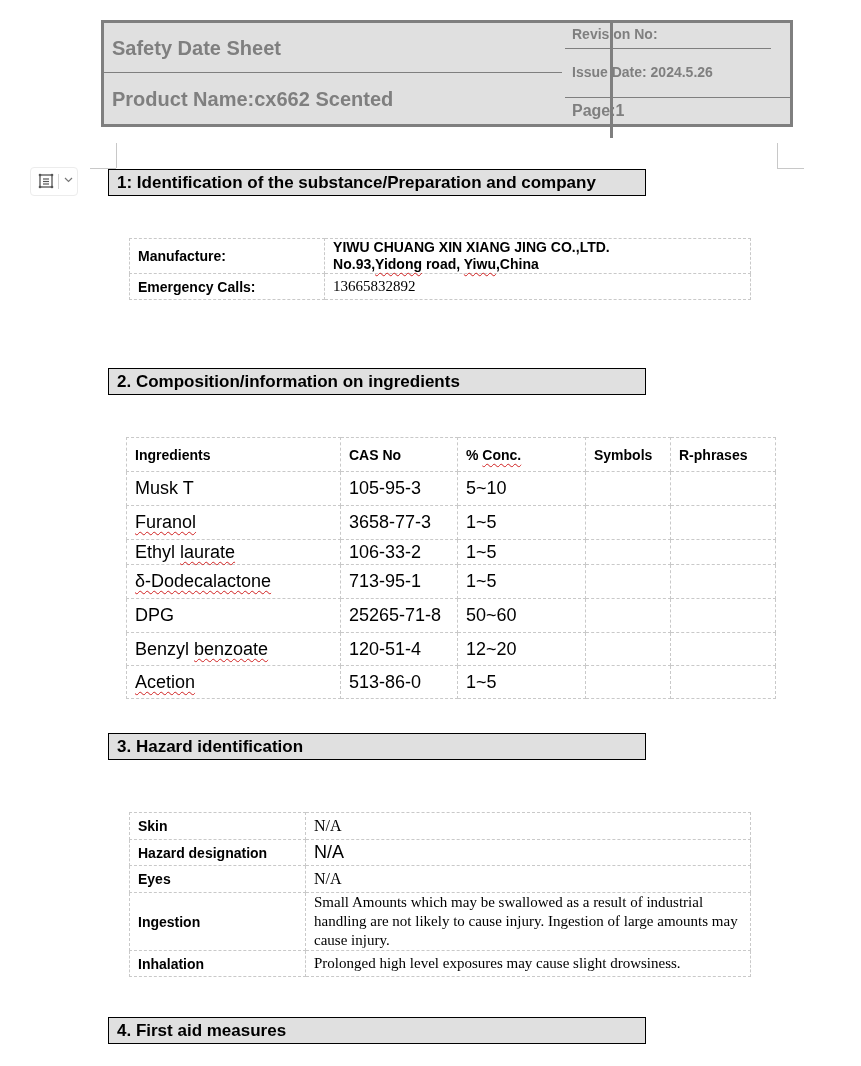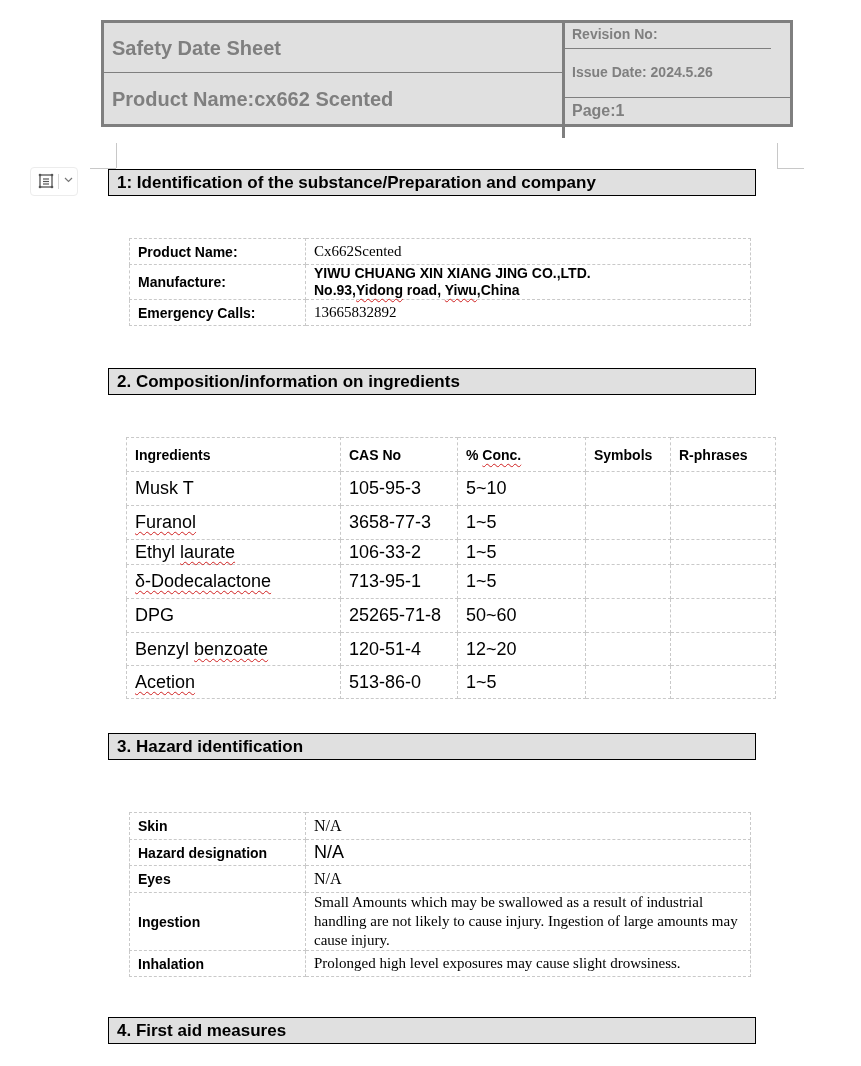--- a/index.html
+++ b/index.html
@@ -3,41 +3,41 @@
 <meta charset="utf-8">
 <style>
   html, body { margin:0; padding:0; background:#ffffff; }
   body { width:861px; height:1066px; position:relative; overflow:hidden;
          font-family:"Liberation Sans", sans-serif; color:#000; }
   .abs { position:absolute; }
 
   
   .hdr { left:101px; top:20px; width:692px; height:107px; border:3px solid #7f7f7f;
          box-sizing:border-box; background:#e0e0e0; }
-  .hdr .left { position:absolute; left:0; top:0; width:458px; height:115px; border-right:3px solid #7f7f7f; }
+  .hdr .left { position:absolute; left:0; top:0; width:458px; height:115px; border-right:3px solid #7f7f7f;padding-left:48px; }
   .hdr .l1 { position:absolute; left:0; top:0; width:458px; height:49px; border-bottom:1.5px solid #7f7f7f; }
   .hdr .t { position:absolute; left:8px; font-weight:bold; color:#7f7f7f; font-size:20px; }
   .hdr .right { position:absolute; left:461px; top:0; width:225px; height:101px; }
   .hdr .r1 { position:absolute; left:0; top:0; width:206px; height:25px; border-bottom:1.5px solid #7f7f7f; }
   .hdr .r3 { position:absolute; left:0; top:74px; width:225px; height:27px; border-top:1.5px solid #7f7f7f; }
   .hdr .rt { position:absolute; left:7px; font-weight:bold; color:#7f7f7f; font-size:14px; }
 
   
   .mark-v { width:1px; background:#c8c8c8; }
   .mark-h { height:1px; background:#c8c8c8; }
 
   
   .widget { left:30px; top:167px; width:48px; height:29px; border:1px solid #ececec; border-radius:4px;
             box-sizing:border-box; background:#fff; }
   .widget .ico { position:absolute; left:7px; top:5px; width:16px; height:16px; }
   .widget .sep { position:absolute; left:27px; top:6px; width:1px; height:15px; background:#d6d6d6; }
   .widget .chev { position:absolute; left:33px; top:3px; font-size:11px; color:#777; }
 
   
-  .sec { left:108px; width:648px; height:27px; border:1.5px solid #000; box-sizing:border-box;
+  .sec { left:108px; width:538px; height:27px; border:1.5px solid #000; box-sizing:border-box;
          background:#e0e0e0; }
   .sec span { position:absolute; left:8px; top:3px; font-weight:bold; font-size:17px; }
 
   
   table.kv { border-collapse:collapse; position:absolute; }
   table.kv td { border:1px dashed #c9c9c9; padding:0 8px; vertical-align:middle; }
   .lbl { font-weight:bold; font-size:14px; }
   .serif { font-family:"Liberation Serif", serif; font-size:15px; }
   .sans { font-size:18px; }
   .sq { text-decoration:underline wavy #d02020; text-decoration-thickness:1px; text-underline-offset:3px; }
@@ -84,24 +84,20 @@
     <polyline points="1,1 4.5,4.5 8,1" fill="none" stroke="#777" stroke-width="1.2"></polyline>
   </svg>
 </div>
 
 <div class="abs sec" style="top:169px">
   <span>1: Identification of the substance/Preparation and company</span>
 </div>
 
 <table class="kv" style="left:129px; top:238px; width:622px">
   <tbody>
-      <tr style="height:26px">
-    <td class="lbl" style="width:159px">Product Name:</td>
-    <td class="serif">Cx662Scented</td>
-  </tr>
   <tr style="height:35px">
     <td class="lbl">Manufacture:</td>
     <td class="lbl" style="line-height:17px">
       <div>YIWU CHUANG XIN XIANG JING CO.,LTD.</div>
       <div><span>No.93,</span><span class="sq">Yidong</span><span> road, </span><span class="sq">Yiwu</span><span>,China</span></div>
     </td>
   </tr>
   <tr style="height:26px">
     <td class="lbl">Emergency Calls:</td>
     <td class="serif">13665832892</td>

